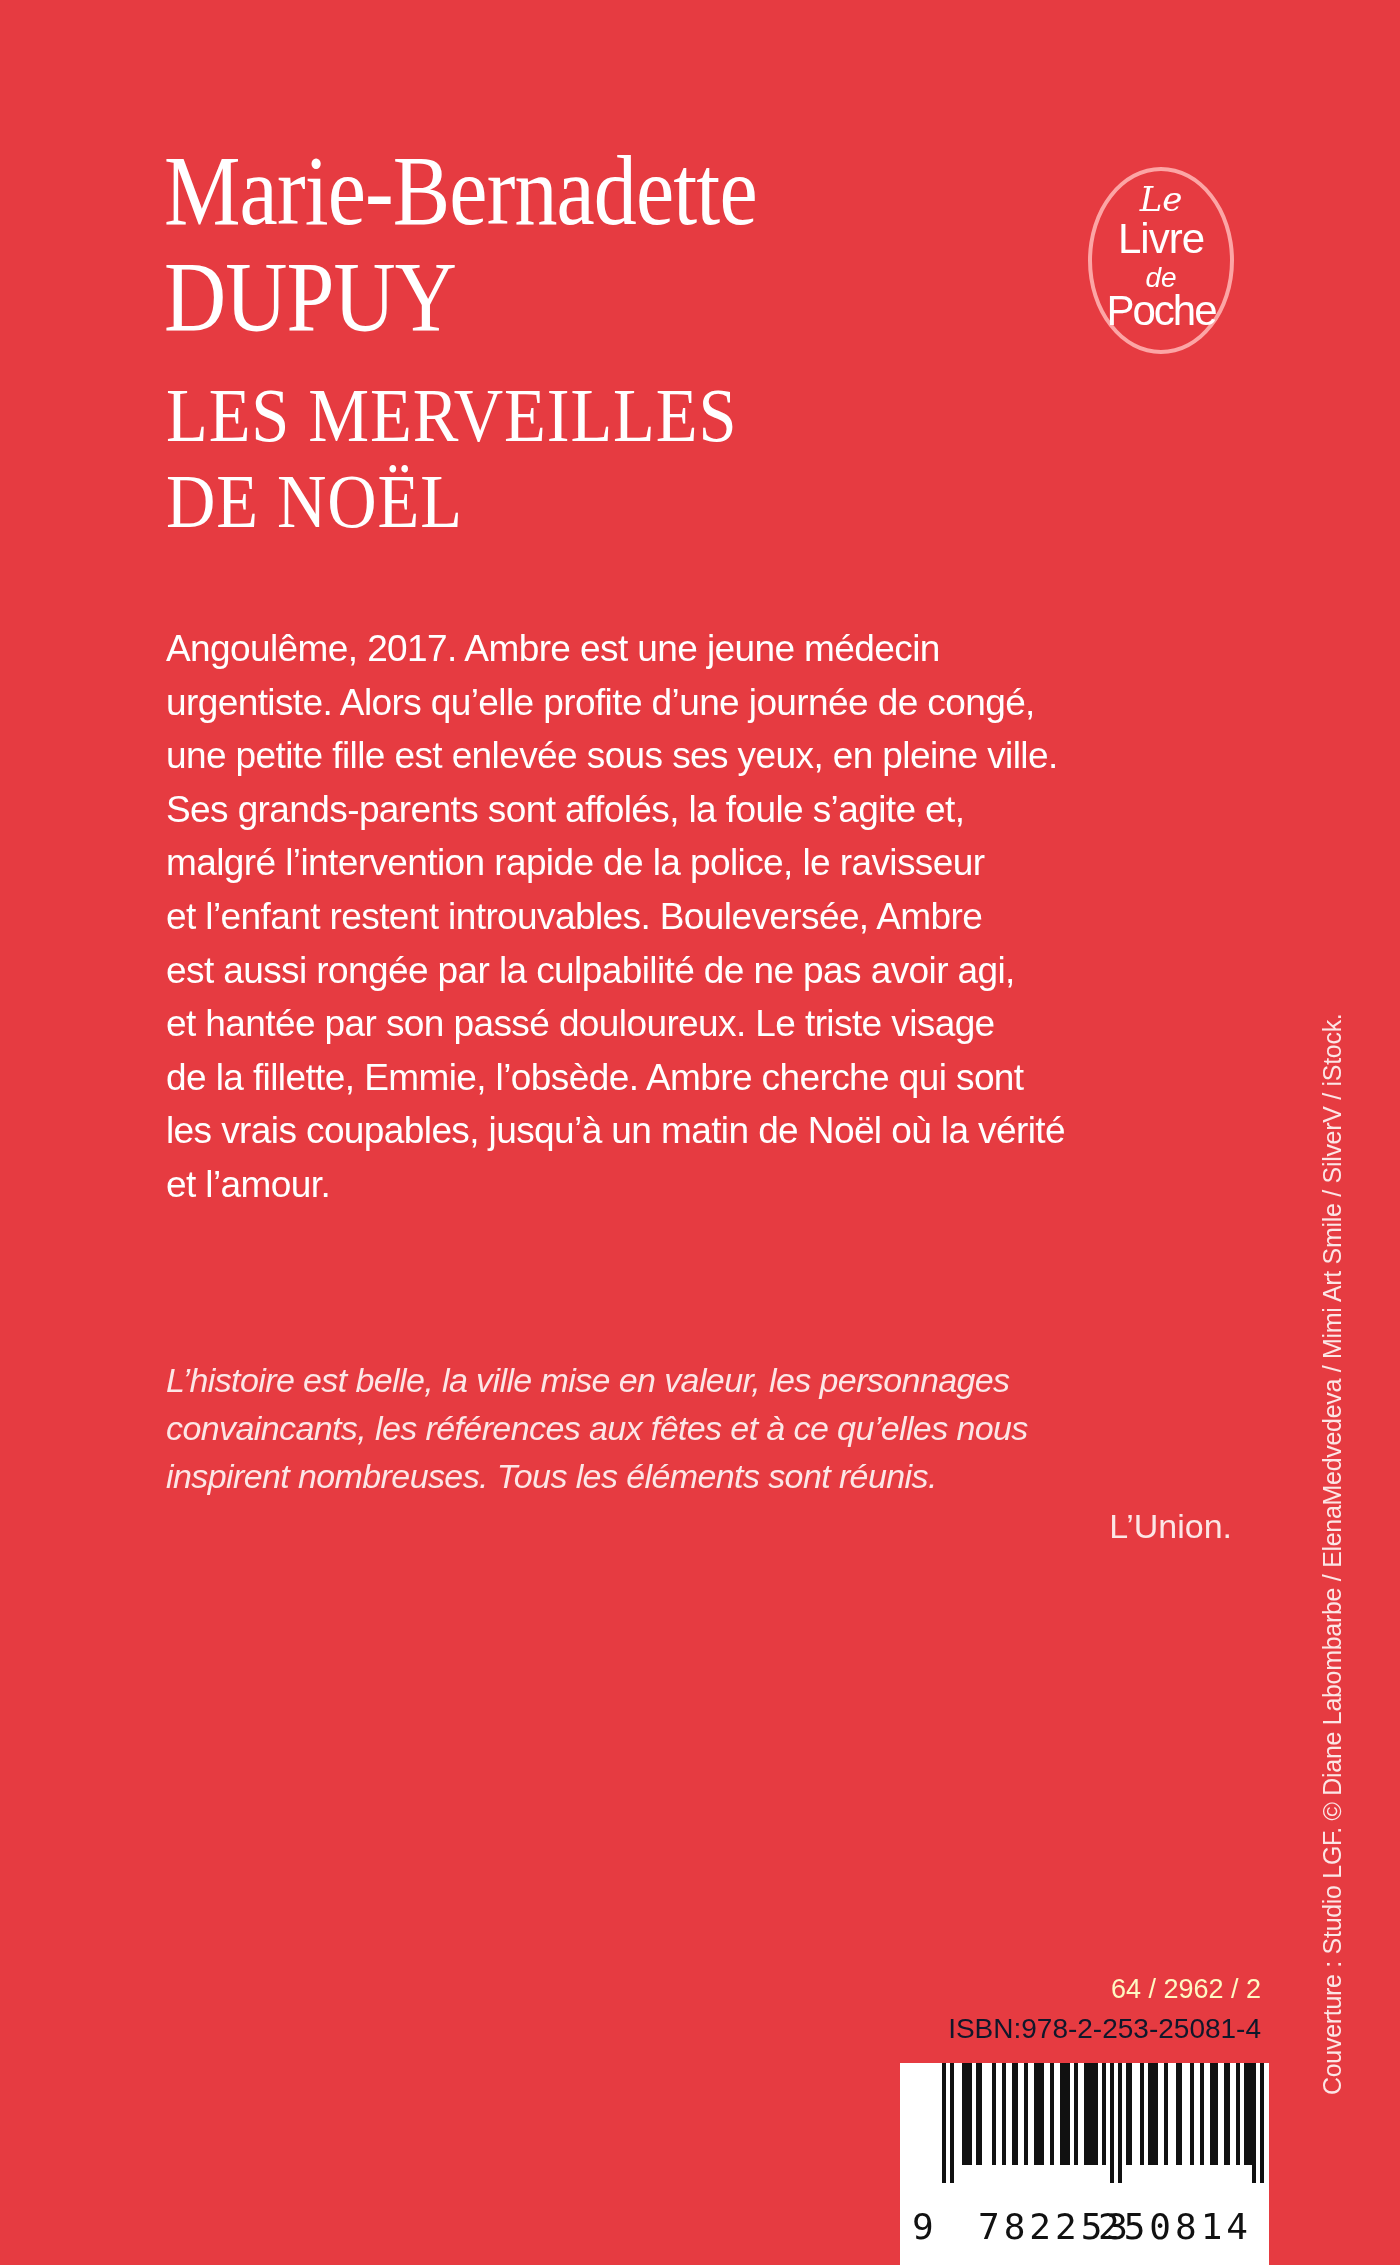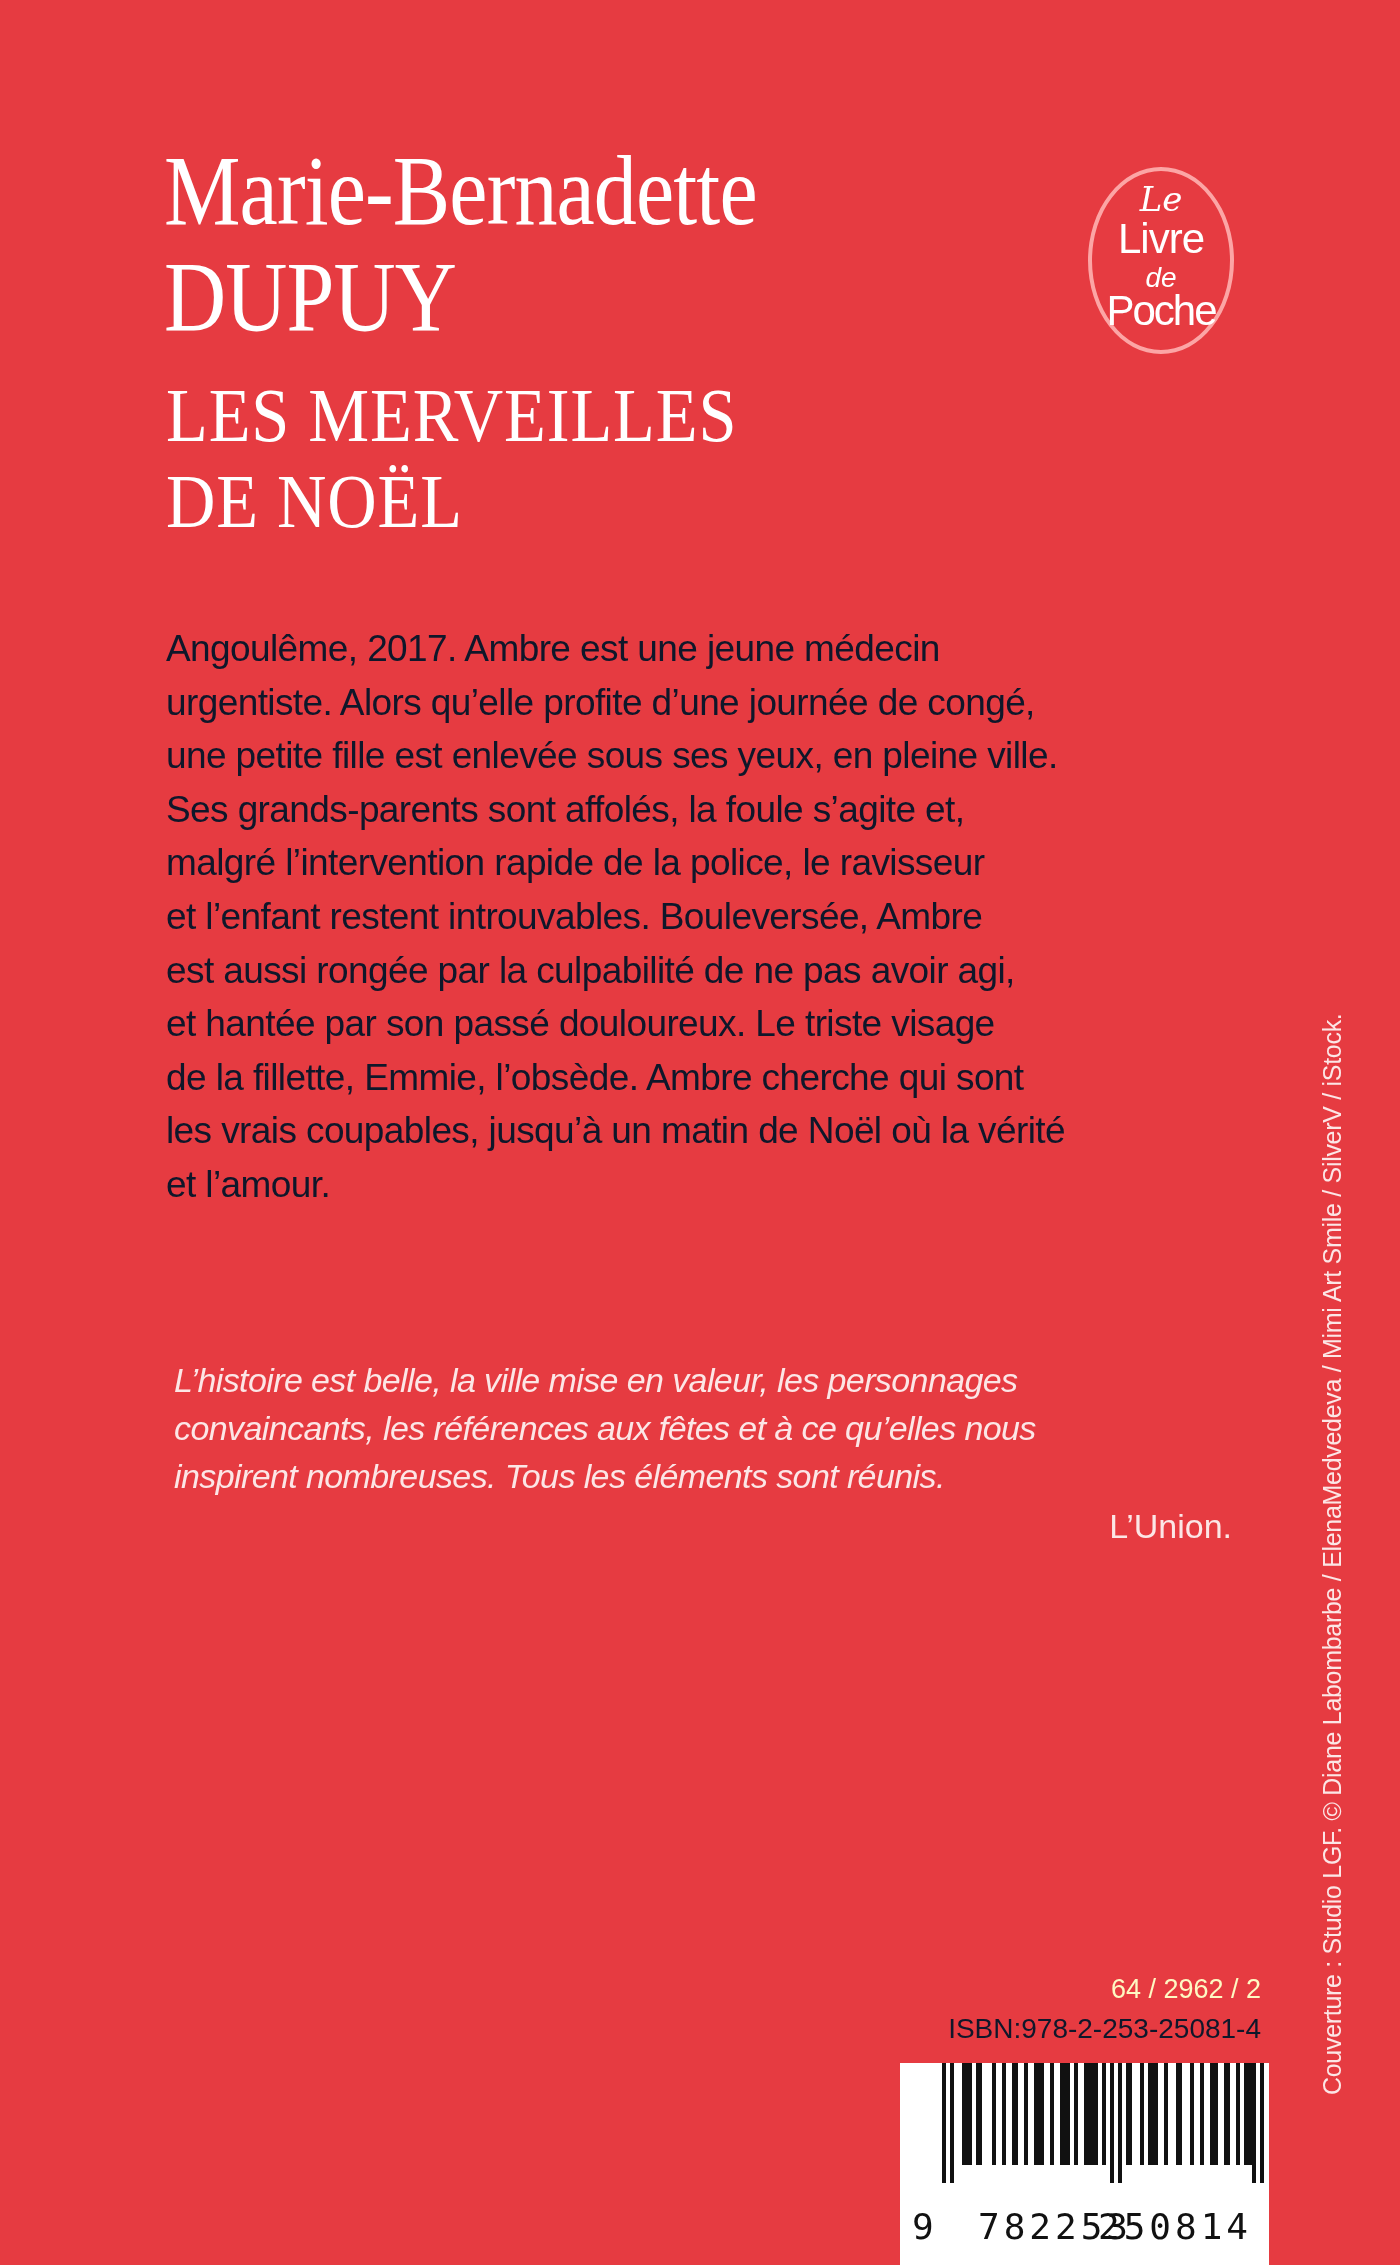--- a/index.html
+++ b/index.html
@@ -38,29 +38,29 @@
     text-align: center; color: #ffffff;
   }
   .logo .le { position: absolute; left: 0; right: 0; top: 10px; font-family: "DejaVu Serif", serif; font-style: italic; font-size: 34px; line-height: 36px; }
   .logo .livre { position: absolute; left: 0; right: 0; top: 46px; font-family: "Liberation Sans", sans-serif; font-size: 42px; line-height: 44px; letter-spacing: -1px; }
   .logo .de { position: absolute; left: 0; right: 0; top: 92px; font-family: "Liberation Sans", sans-serif; font-style: italic; font-size: 28px; line-height: 30px; }
   .logo .poche { position: absolute; left: 0; right: 0; top: 118px; font-family: "Liberation Sans", sans-serif; font-size: 42px; line-height: 44px; letter-spacing: -2px; }
 
   .synopsis {
     position: absolute; left: 166px; top: 622px; width: 1080px;
     font-size: 37px; line-height: 53.6px;
-    color: #0f172a;
+    color: #ffffff;
     letter-spacing: -0.6px;
   }
   .synopsis .line { display: block; white-space: nowrap; }
 
   .quote {
     position: absolute; left: 166px; top: 1356px; width: 1070px;
     font-size: 34px; line-height: 48px; font-style: italic;
-    color: #FCE6E6; letter-spacing: -0.6px; margin-left: 8px;
+    color: #FCE6E6; letter-spacing: -0.6px;
   }
   .quote .line { display: block; white-space: nowrap; }
   .quote-source {
     position: absolute; right: 168px; top: 1502px;
     font-size: 34px; line-height: 48px; color: #FCE6E6;
   }
 
   .catalog {
     position: absolute; right: 139px; top: 1974px;
     font-size: 27px; line-height: 30px; color: #fef9c3; text-align: right; white-space: nowrap;

